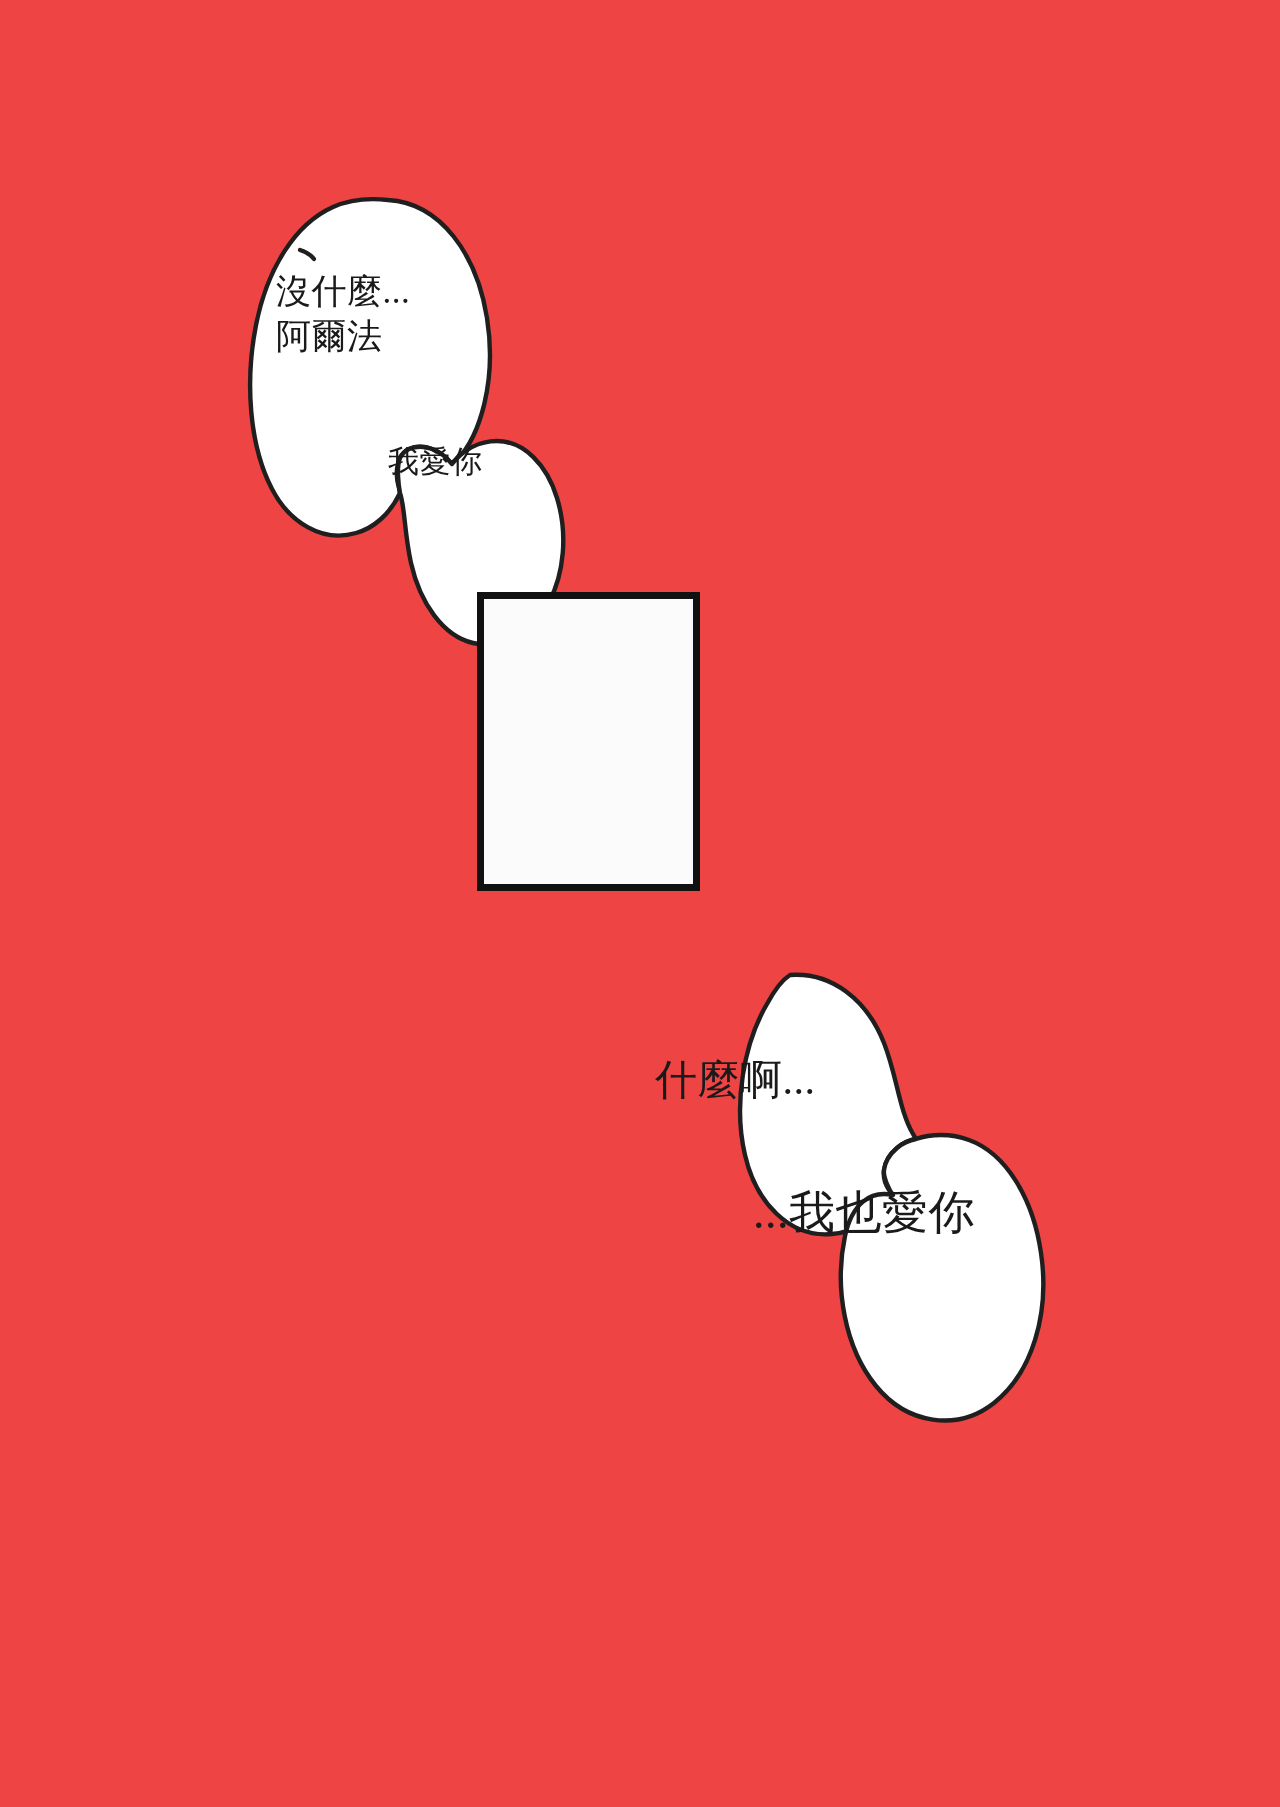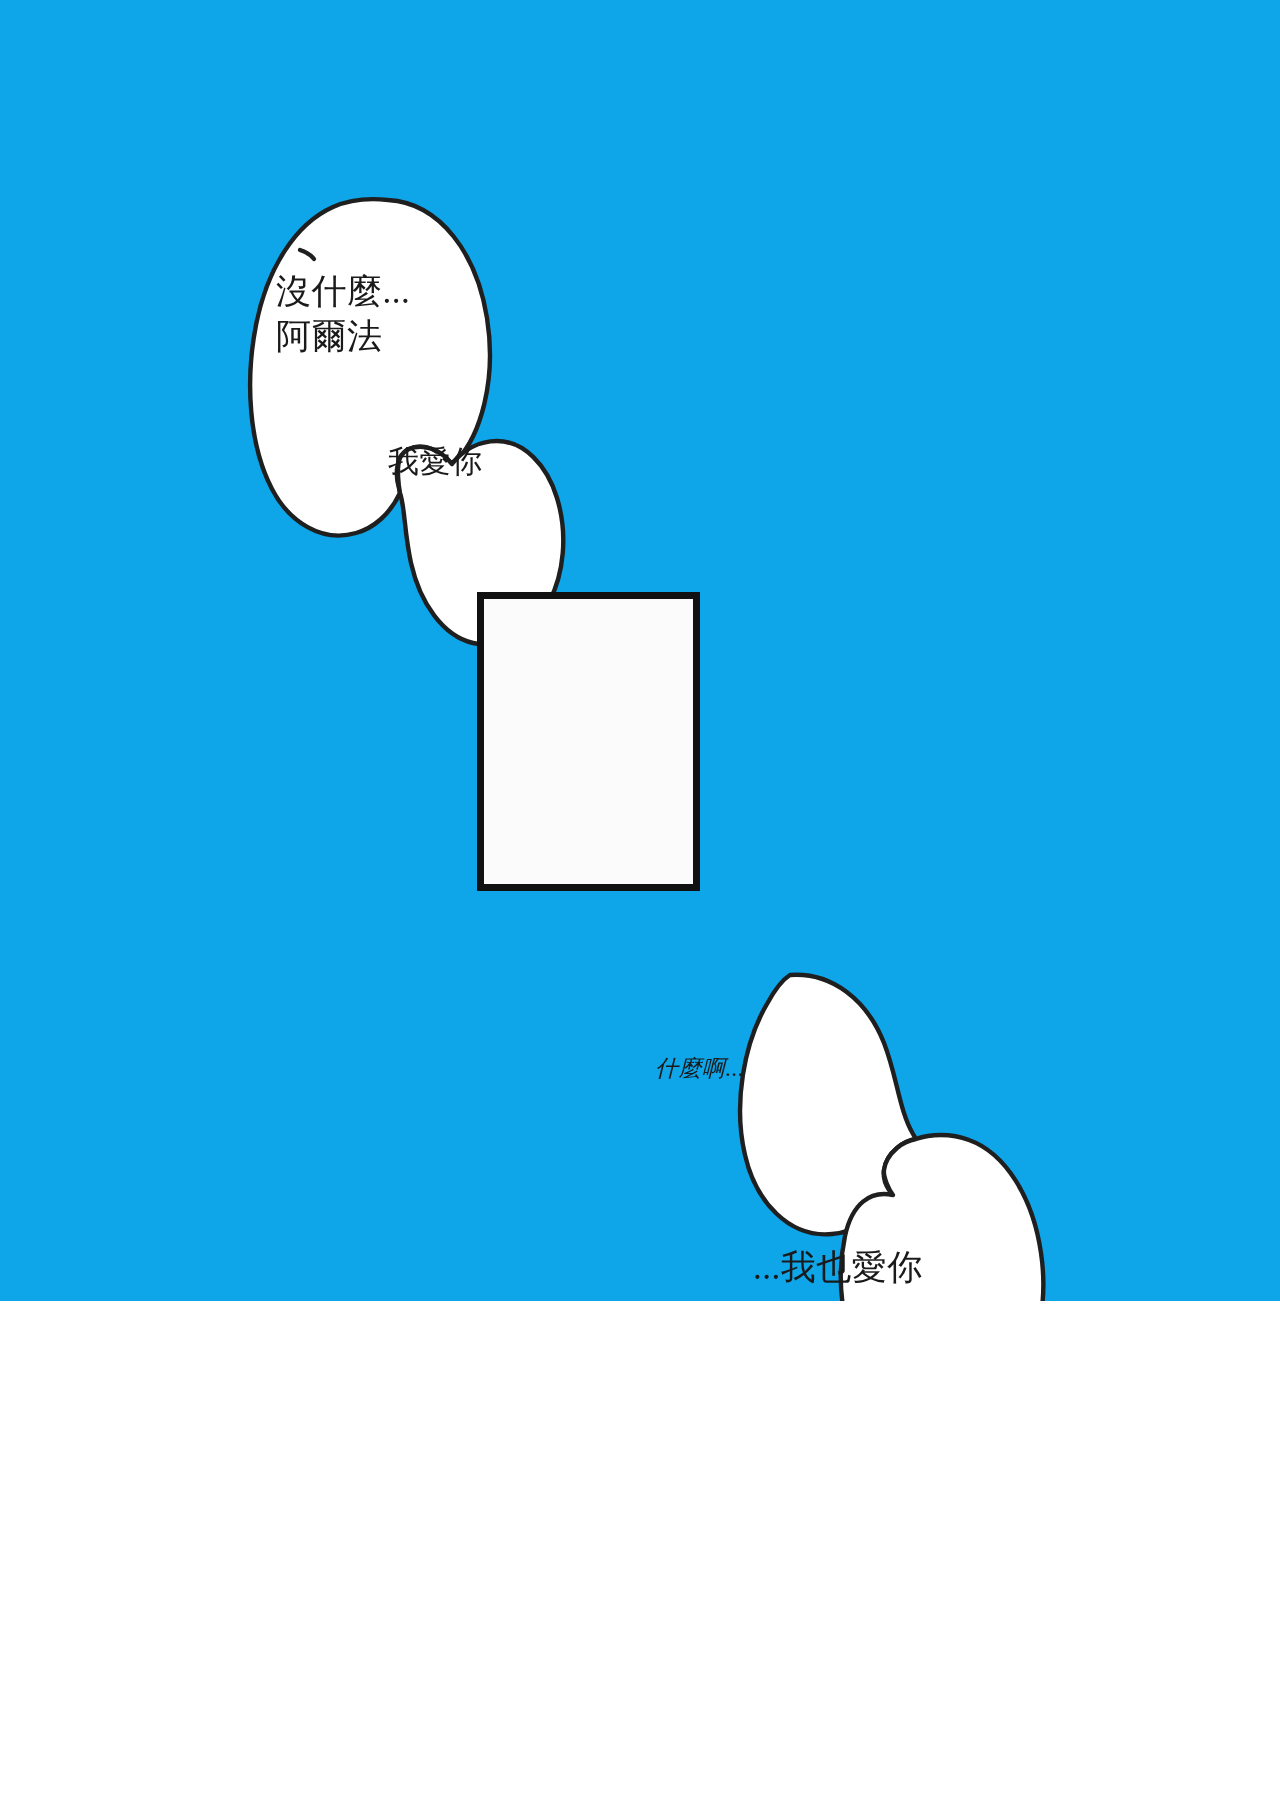--- a/index.html
+++ b/index.html
@@ -7,22 +7,22 @@
     margin: 0;
     padding: 0;
     background: #ffffff;
   }
   body {
     font-family: "Liberation Serif", "DejaVu Serif", serif;
   }
   #page {
     position: relative;
     width: 1280px;
-    height: 1301px;
-    background: #0ea5e9;
+    height: 1807px;
+    background: #ef4444;
     overflow: hidden;
   }
   .art-layer {
     position: absolute;
     inset: 0;
     width: 1280px;
     height: 1807px;
     pointer-events: none;
   }
   
@@ -51,28 +51,27 @@
     left: 560px;
     top: 692px;
     width: 220px;
     font-size: 35px;
     text-align: center;
     line-height: 1.3;
   }
   #bubble-3-text {
     left: 655px;
     top: 1054px;
-    font-size: 23px;
+    font-size: 42px;
     text-align: left;
-    font-style: italic;
   }
   #bubble-4-text {
     left: 753px;
-    top: 1246px;
-    font-size: 35px;
+    top: 1184px;
+    font-size: 46px;
     text-align: left;
   }
   
   #narration-panel {
     position: absolute;
     left: 477px;
     top: 592px;
     width: 209px;
     height: 285px;
     border: 7px solid #111111;

